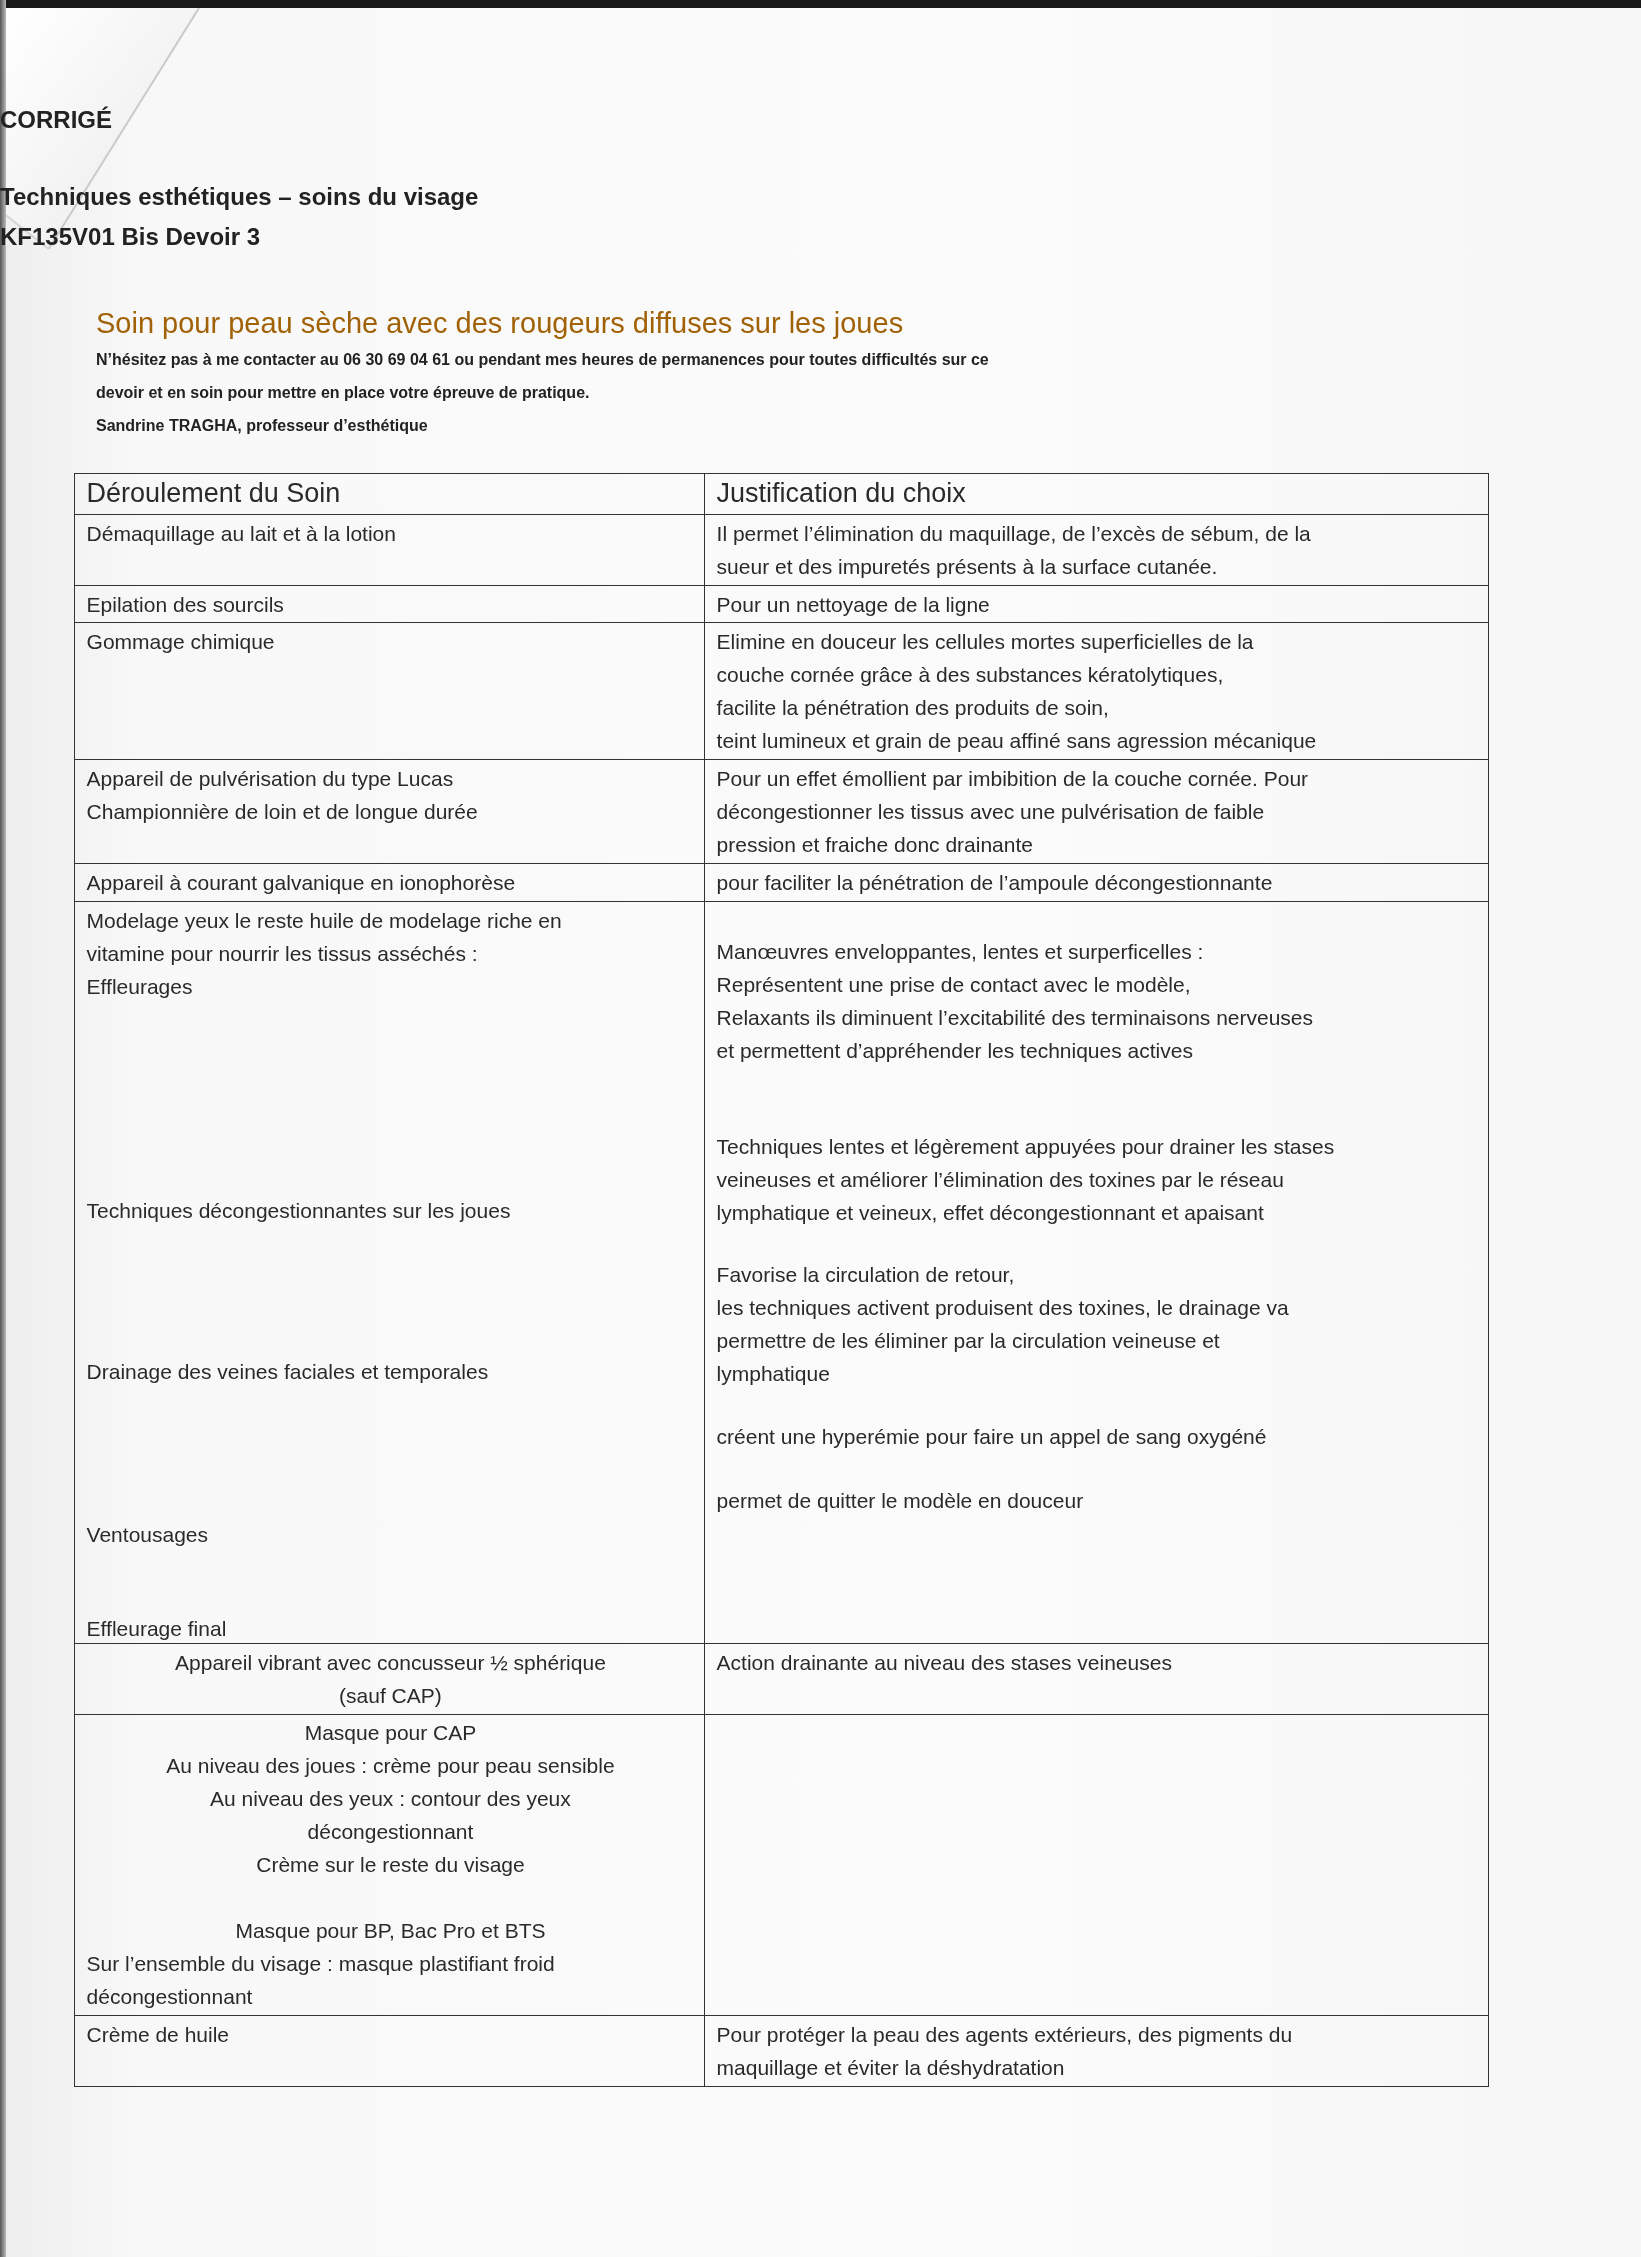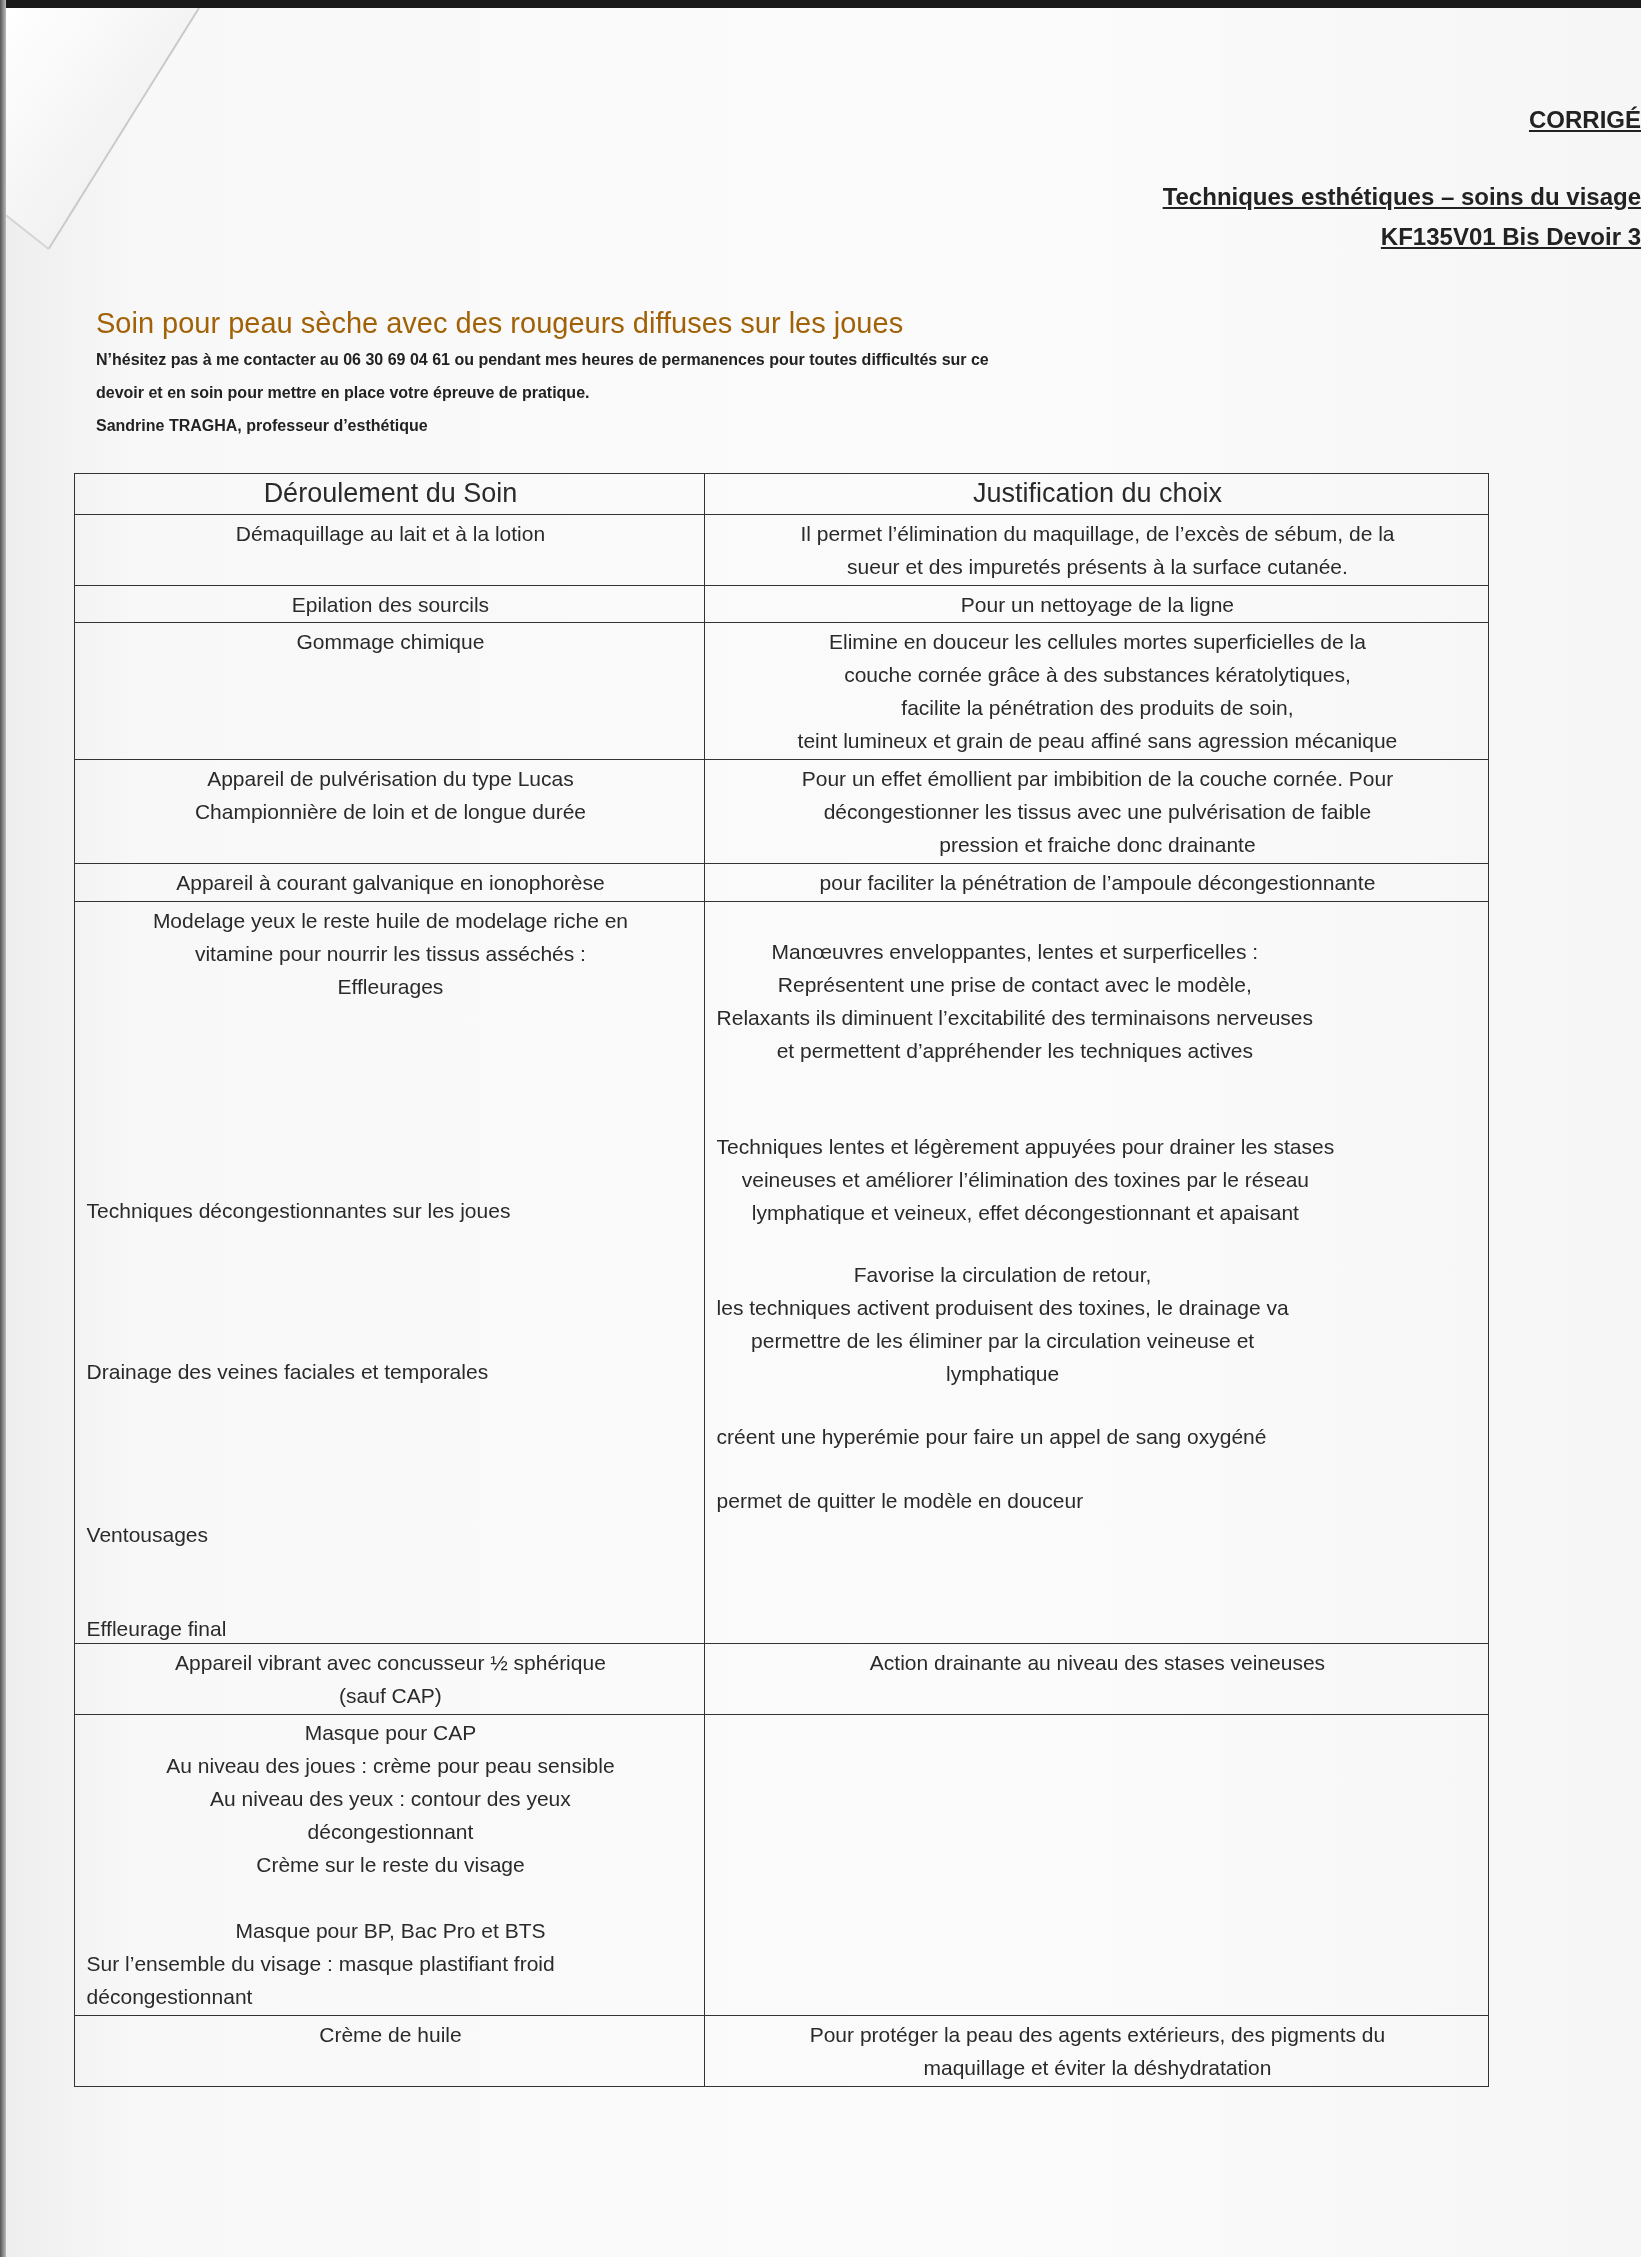--- a/index.html
+++ b/index.html
@@ -10,39 +10,39 @@
     color: #1f1f1f;
   }
   .scan-top { position: absolute; left: 0; top: 0; width: 1641px; height: 7.7px; background: #1a1a1a; }
   .scan-left { position: absolute; left: 0; top: 0; width: 5.8px; height: 2257px;
     background: linear-gradient(to right, #555, #bbb); }
   .page { position: absolute; left: 5.8px; top: 7.7px; right: 0; bottom: 0;
     background: linear-gradient(to right, #eeeeee 0%, #f8f8f8 8%, #fbfbfb 60%, #f6f6f6 100%); }
   .fold { position: absolute; left: 5.8px; top: 7.7px; width: 0; height: 0; }
   .fold svg { position: absolute; left: 0; top: 0; }
 
-  .title { position: absolute; left: 0; width: 1641px; text-align: right; font-weight: bold; color: #222; text-decoration: underline; }
+  .title { position: absolute; left: 0; width: 1641px; text-align: left; font-weight: bold; color: #222; }
   .t-corrige { top: 106px; font-size: 24px; }
   .t-sub1 { top: 183px; font-size: 24px; }
   .t-sub2 { top: 223px; font-size: 24px; }
 
   .intro { position: absolute; left: 96px; top: 307px; width: 1410px; }
   .intro-heading { font-size: 29px; color: #a16207; margin-bottom: 3px; }
   .intro-bold { font-size: 16px; font-weight: bold; line-height: 33px; color: #222; }
 
   table.care {
     position: absolute; left: 74px; top: 473px; width: 1414px;
     border-collapse: collapse; table-layout: fixed;
     font-size: 21px; color: #2a2a2a;
   }
   table.care col.c1 { width: 630px; }
   table.care col.c2 { width: 784px; }
   table.care td, table.care th {
     border: 1.9px solid #333; vertical-align: top; padding: 1.9px 9.7px 1.9px 11.6px;
-    line-height: 33px; font-weight: normal; text-align: center;
+    line-height: 33px; font-weight: normal; text-align: left;
   }
   table.care th { font-size: 27px; line-height: 37px; padding-top: 1px; }
   .line { display: block; white-space: nowrap; }
   .center { text-align: center !important; }
   .spacer { display: block; height: 33px; }
 </style>
 </head>
 <body>
 
 <div class="scan-top"></div>

